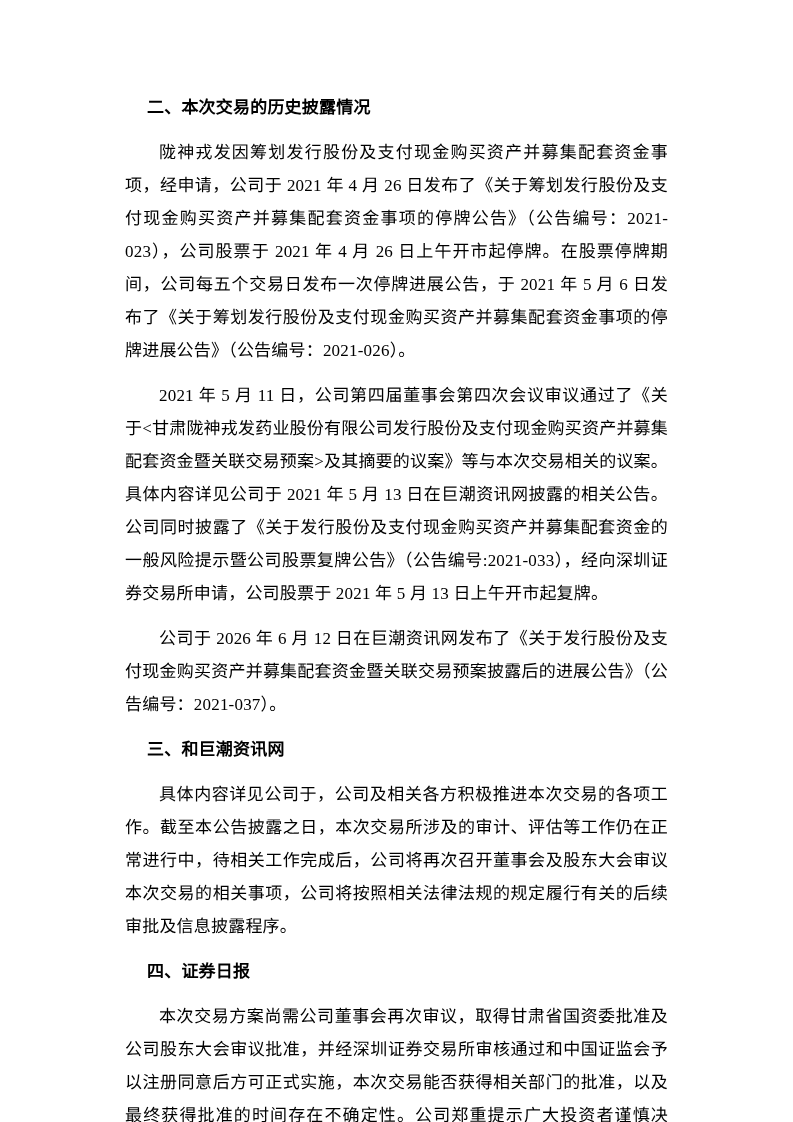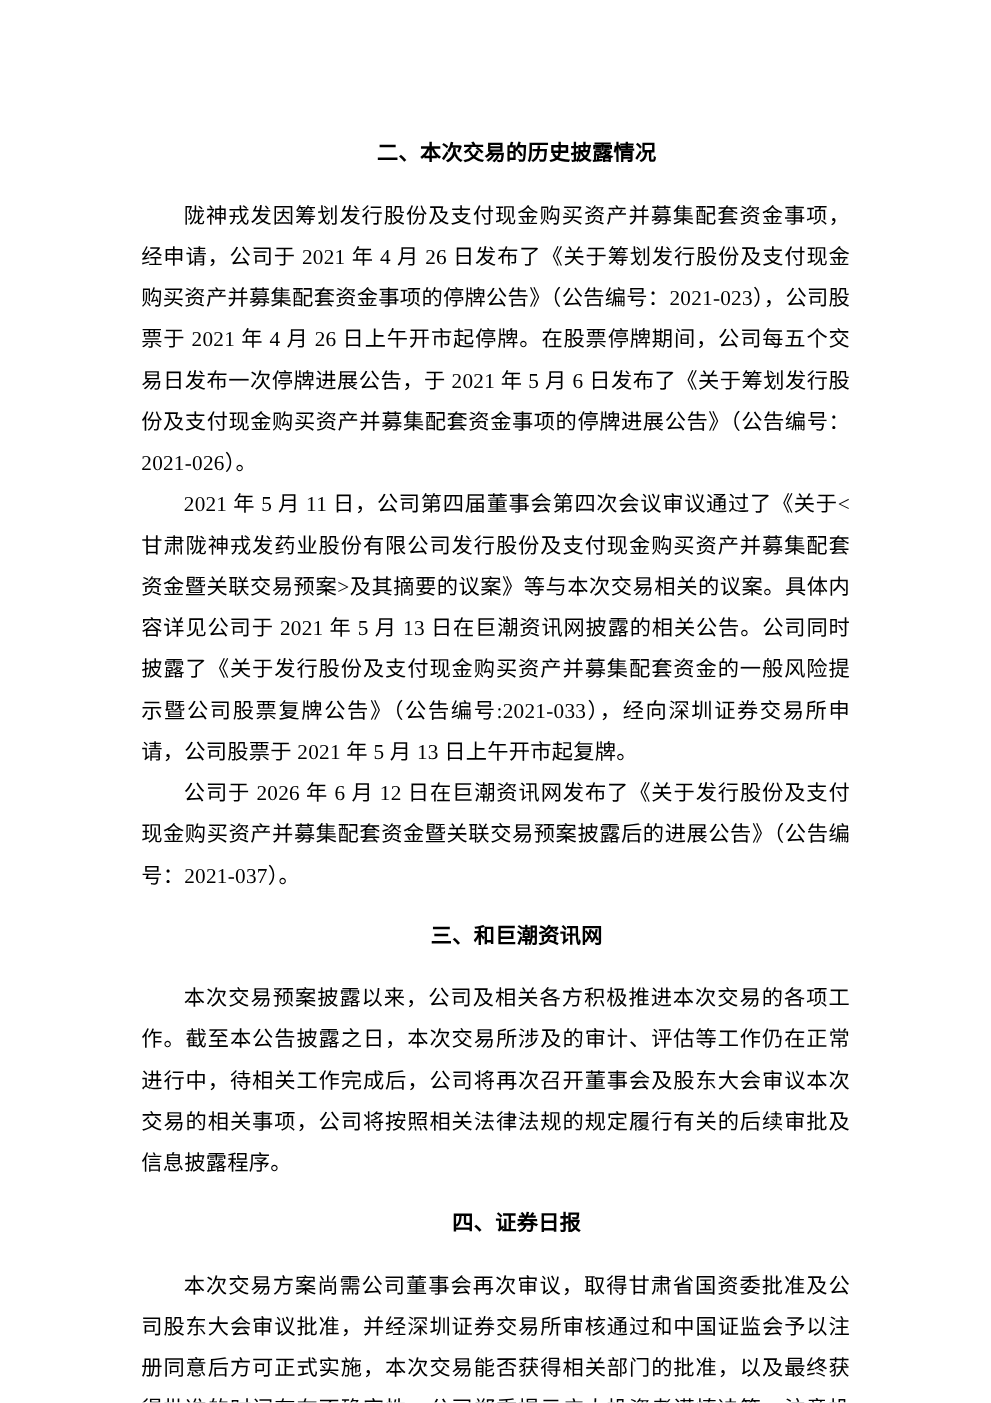--- a/index.html
+++ b/index.html
@@ -18,44 +18,44 @@
   .content {
     position: absolute;
     left: 113px;
     top: 91px;
     width: 567px;
     font-family: "Liberation Serif", "DejaVu Serif", serif;
     font-size: 17px;
     line-height: 33px;
   }
   .para {
-    margin: 0;
+    margin: 12px;
     text-indent: 2em;
     text-align: justify;
     letter-spacing: 0.2px;
   }
   .heading {
-    margin: 16px;
+    margin: 0;
     font-size: 17px;
     line-height: 33px;
     font-weight: bold;
     text-indent: 2em;
-    text-align: center;
+    text-align: left;
     font-family: "DejaVu Sans", "Liberation Sans", sans-serif;
     letter-spacing: 0.2px;
   }
 </style>
 </head>
 <body>
 
 <div class="page">
   <div class="content">
     <h2 class="heading">二、本次交易的历史披露情况</h2>
     <p class="para">陇神戎发因筹划发行股份及支付现金购买资产并募集配套资金事项，经申请，公司于 2021 年 4 月 26 日发布了《关于筹划发行股份及支付现金购买资产并募集配套资金事项的停牌公告》（公告编号：2021-023），公司股票于 2021 年 4 月 26 日上午开市起停牌。在股票停牌期间，公司每五个交易日发布一次停牌进展公告，于 2021 年 5 月 6 日发布了《关于筹划发行股份及支付现金购买资产并募集配套资金事项的停牌进展公告》（公告编号：2021-026）。</p>
     <p class="para">2021 年 5 月 11 日，公司第四届董事会第四次会议审议通过了《关于&lt;甘肃陇神戎发药业股份有限公司发行股份及支付现金购买资产并募集配套资金暨关联交易预案&gt;及其摘要的议案》等与本次交易相关的议案。具体内容详见公司于 2021 年 5 月 13 日在巨潮资讯网披露的相关公告。公司同时披露了《关于发行股份及支付现金购买资产并募集配套资金的一般风险提示暨公司股票复牌公告》（公告编号:2021-033），经向深圳证券交易所申请，公司股票于 2021 年 5 月 13 日上午开市起复牌。</p>
     <p class="para">公司于 2026 年 6 月 12 日在巨潮资讯网发布了《关于发行股份及支付现金购买资产并募集配套资金暨关联交易预案披露后的进展公告》（公告编号：2021-037）。</p>
     <h2 class="heading">三、和巨潮资讯网</h2>
-    <p class="para">本次交易预案披露以来，公司及相关各方积极推进本次交易的各项工作。截至本公告披露之日，本次交易所涉及的审计、评估等工作仍在正常进行中，待相关工作完成后，公司将再次召开董事会及股东大会审议本次交易的相关事项，公司将按照相关法律法规的规定履行有关的后续审批及信息披露程序。</p>
+    <p class="para">具体内容详见公司于，公司及相关各方积极推进本次交易的各项工作。截至本公告披露之日，本次交易所涉及的审计、评估等工作仍在正常进行中，待相关工作完成后，公司将再次召开董事会及股东大会审议本次交易的相关事项，公司将按照相关法律法规的规定履行有关的后续审批及信息披露程序。</p>
     <h2 class="heading">四、证券日报</h2>
     <p class="para">本次交易方案尚需公司董事会再次审议，取得甘肃省国资委批准及公司股东大会审议批准，并经深圳证券交易所审核通过和中国证监会予以注册同意后方可正式实施，本次交易能否获得相关部门的批准，以及最终获得批准的时间存在不确定性。公司郑重提示广大投资者谨慎决策、注意投资风险。</p>
     <p class="para">公司指定信息披露媒体为《证券时报》《证券日报》《中国证券报》《上海证券报》和巨潮资讯网（www.cninfo.com.cn）。公司所有信息均以在上述指定媒体</p>
   </div>
 </div>
 
 </body></html>

